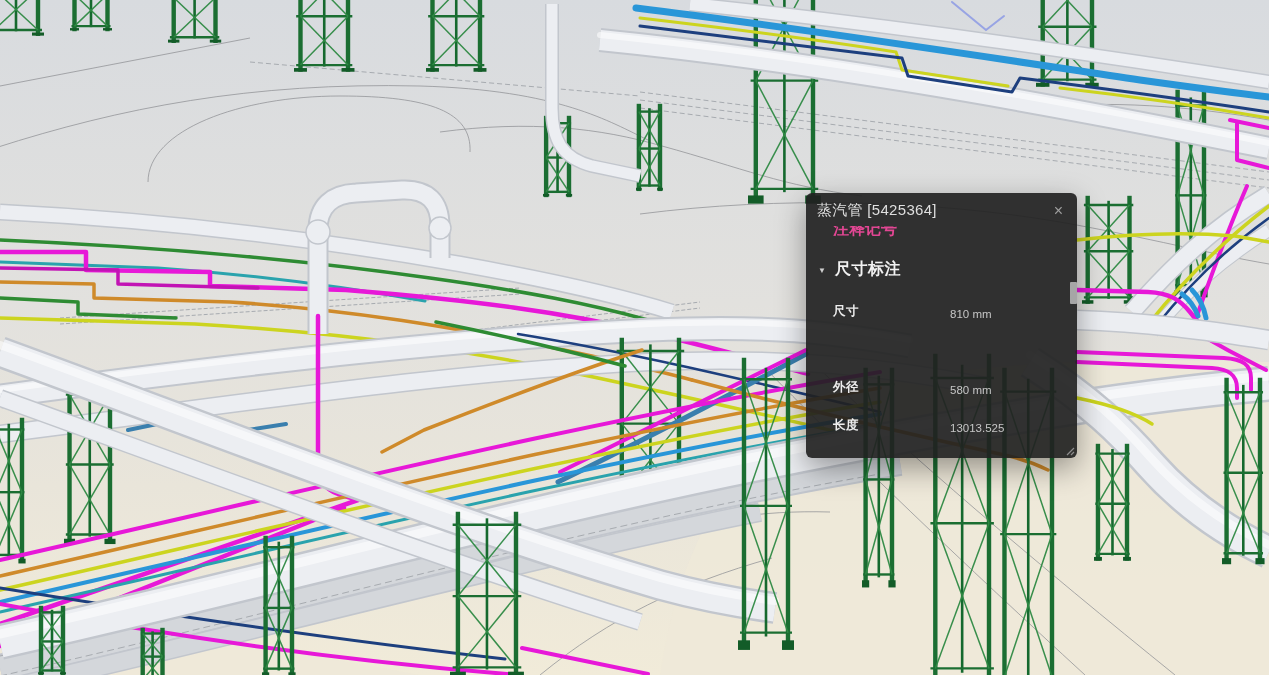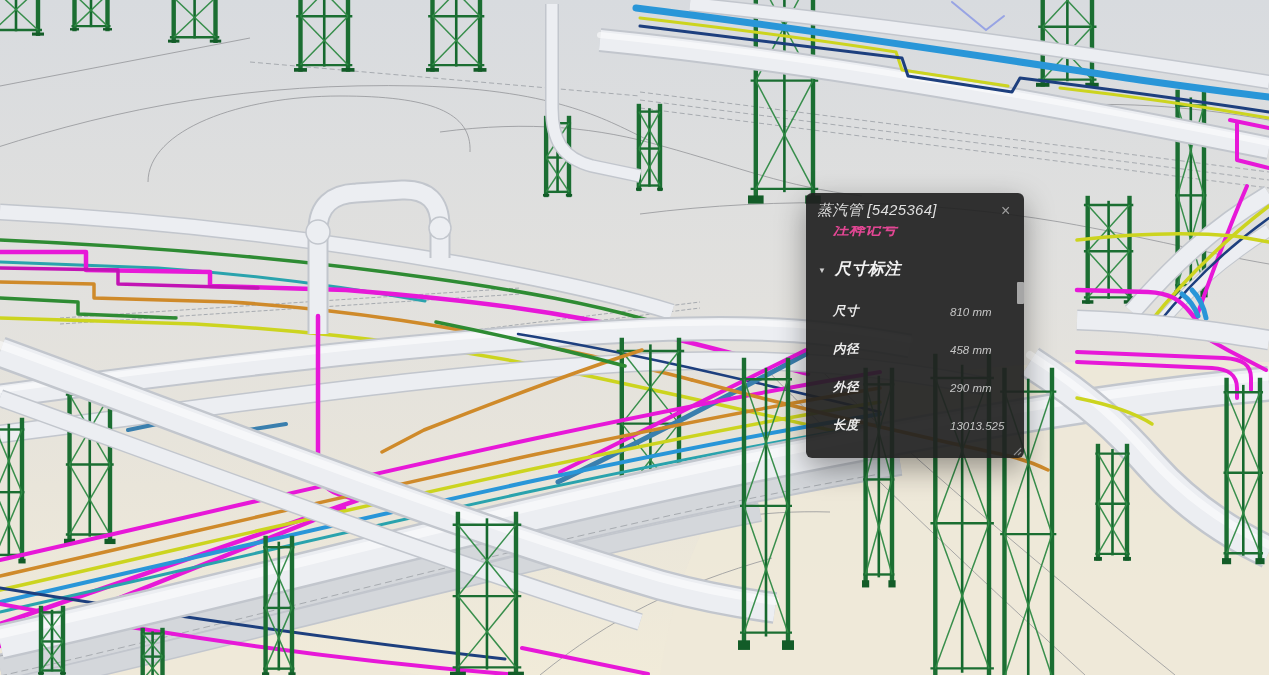--- a/index.html
+++ b/index.html
@@ -27,37 +27,37 @@
   .vi{stroke:#98a4e4;fill:none;stroke-linecap:round}
   .elb{fill:var(--pipe-white);stroke:var(--pipe-white-edge);stroke-width:1.5}
 
   .leg{stroke:var(--steel-green);stroke-width:4.4;vector-effect:non-scaling-stroke;stroke-linecap:square}
   .legb{stroke:#15692e;stroke-width:2.6;vector-effect:non-scaling-stroke}
   .beam{stroke:var(--steel-green);stroke-width:2.4;vector-effect:non-scaling-stroke}
   .brace{stroke:var(--steel-green-light);stroke-width:1.5;vector-effect:non-scaling-stroke;opacity:.95}
   .pad{fill:#135c28}
 
   
-  .panel{position:absolute;left:806px;top:193px;width:218px;height:265px;
+  .panel{position:absolute;left:806px;top:193px;width:271px;height:265px;
          background:var(--panel-bg);border-radius:6px;
-         box-shadow:0 10px 30px rgba(0,0,0,.38);color:var(--panel-text);font-style:italic;}
+         box-shadow:0 10px 30px rgba(0,0,0,.38);color:var(--panel-text);}
   .panel-header{position:absolute;top:0;left:0;right:0;height:33px;
                 display:flex;align-items:center;justify-content:space-between;
                 padding:2px 12px 0 11px;box-sizing:border-box;cursor:move;}
   .panel-title{font-size:15px;font-weight:400;color:var(--panel-title);letter-spacing:.3px;
                white-space:nowrap;overflow:hidden;}
   .close{color:var(--panel-muted);font-size:16px;line-height:16px;cursor:pointer;padding:2px 2px;}
   .panel-body{position:absolute;top:33px;bottom:0;left:0;right:0;overflow:hidden;
               border-radius:0 0 6px 6px;}
   .clipped-row{position:absolute;top:-7px;left:27px;font-weight:bold;font-size:16px;
                color:#ec4899;opacity:.95;}
   .section-row{position:absolute;top:33px;left:12px;display:flex;align-items:center;gap:9px;cursor:pointer;}
   .tri{font-size:8px;color:#cfcfcf;transform:translateY(.5px);}
   .sec-label{font-weight:bold;font-size:16px;color:#f2f2f2;letter-spacing:.5px;}
-  .prop-row{position:absolute;left:27px;right:30px;display:flex;align-items:center;}
+  .prop-row{position:absolute;left:27px;right:30px;display:flex;align-items:flex-end;}
   .prop-row.r0{top:77px}.prop-row.r1{top:115px}.prop-row.r2{top:153px}.prop-row.r3{top:191px}
   .plabel{width:117px;font-weight:bold;font-size:12.5px;color:var(--panel-text);letter-spacing:.5px;flex:none;}
   .pvalue{font-size:11.5px;color:var(--panel-value);padding-top:1px;}
   .scroll-thumb{position:absolute;right:0;top:56px;width:7px;height:22px;
                 background:var(--scroll-thumb);border-radius:1px;cursor:pointer;}
   .resize-handle{position:absolute;right:2px;bottom:2px;width:12px;height:12px;cursor:nwse-resize;}
 </style>
 </head>
 <body>
 
@@ -273,27 +273,23 @@
       <span>注释记号</span>
     </div>
     <div class="section-row">
       <span class="tri">▼</span>
       <span class="sec-label">尺寸标注</span>
     </div>
     <div class="prop-row r0">
       <span class="plabel">尺寸</span>
       <span class="pvalue">810 mm</span>
     </div>
-    <div class="prop-row r1">
-      <span class="plabel">内径</span>
-      <span class="pvalue">458 mm</span>
-    </div>
     <div class="prop-row r2">
       <span class="plabel">外径</span>
-      <span class="pvalue">290 mm</span>
+      <span class="pvalue">580 mm</span>
     </div>
     <div class="prop-row r3">
       <span class="plabel">长度</span>
       <span class="pvalue">13013.525</span>
     </div>
     <div class="scroll-thumb"></div>
     <div class="resize-handle">
       <svg width="12" height="12" viewBox="0 0 12 12">
         <path d="M11,4 L4,11 M11,8 L8,11" stroke="#8d8d8d" stroke-width="1.2" fill="none"></path>
       </svg>

